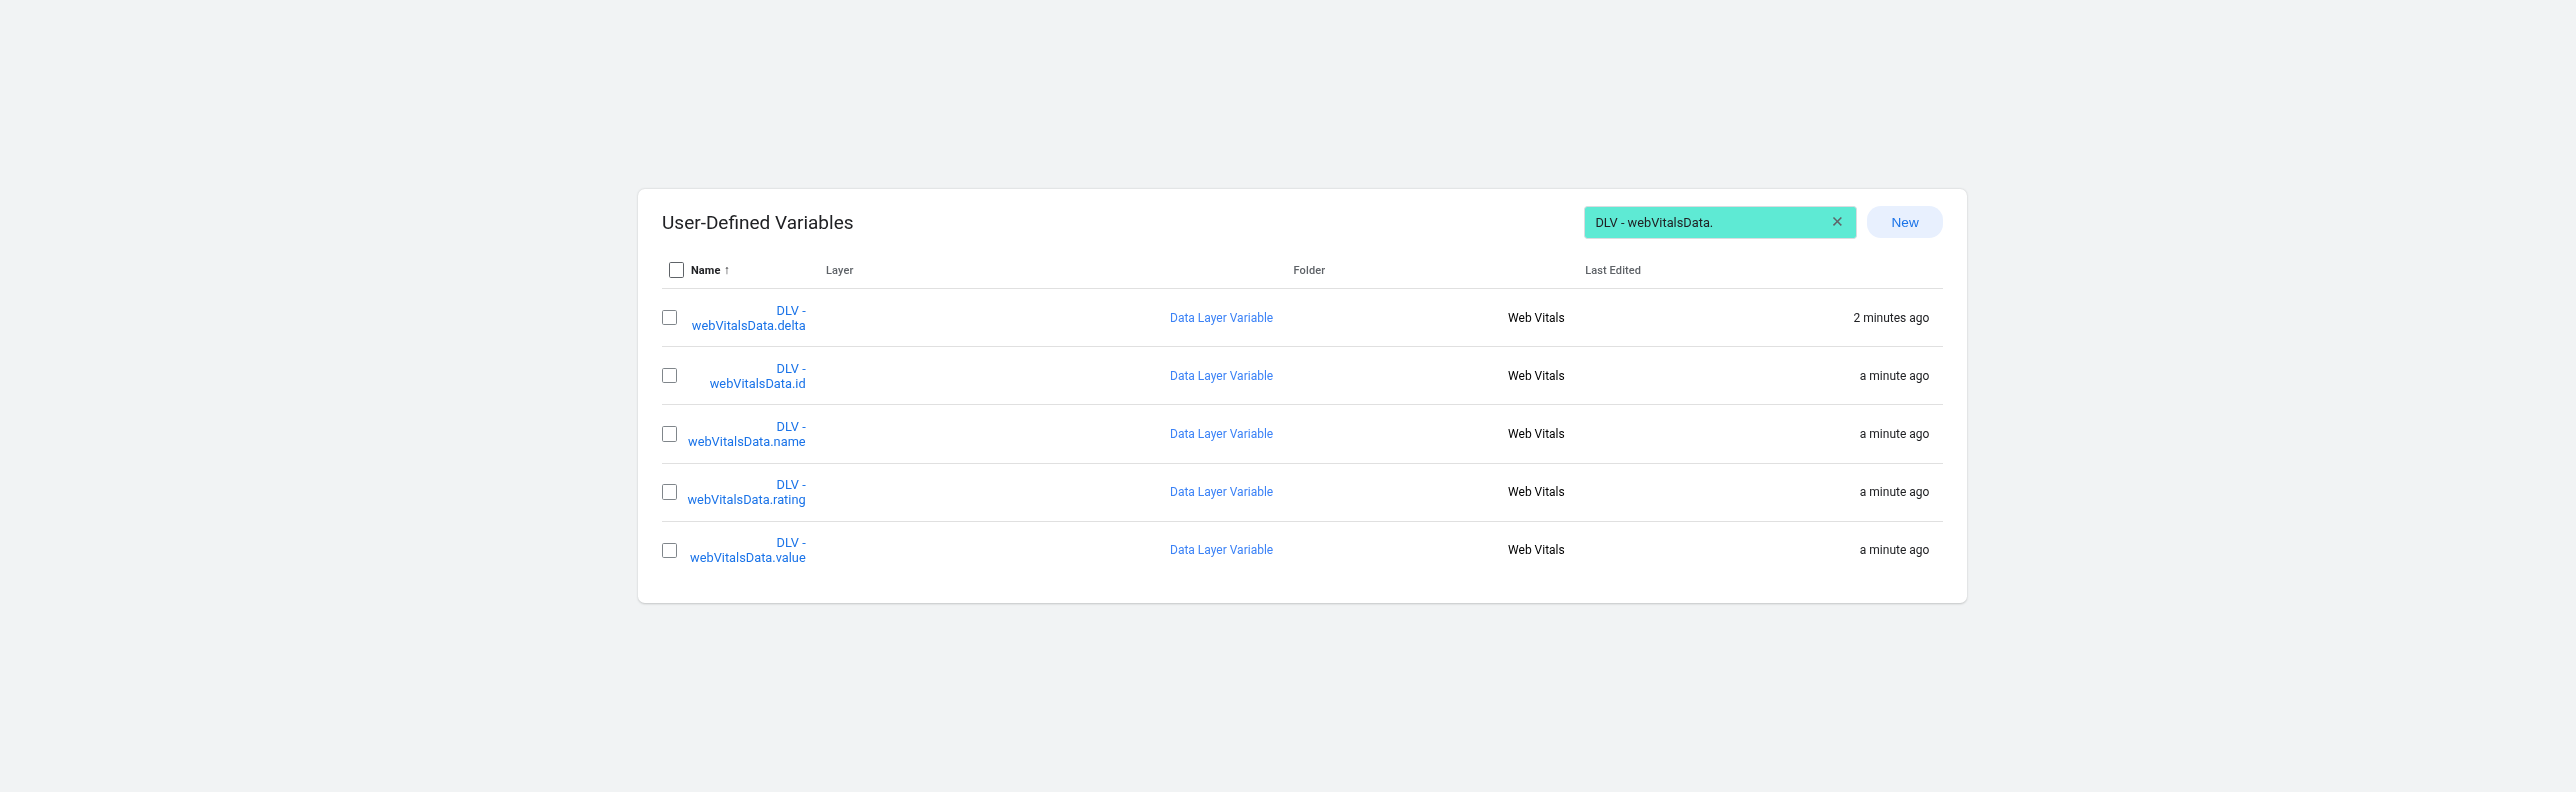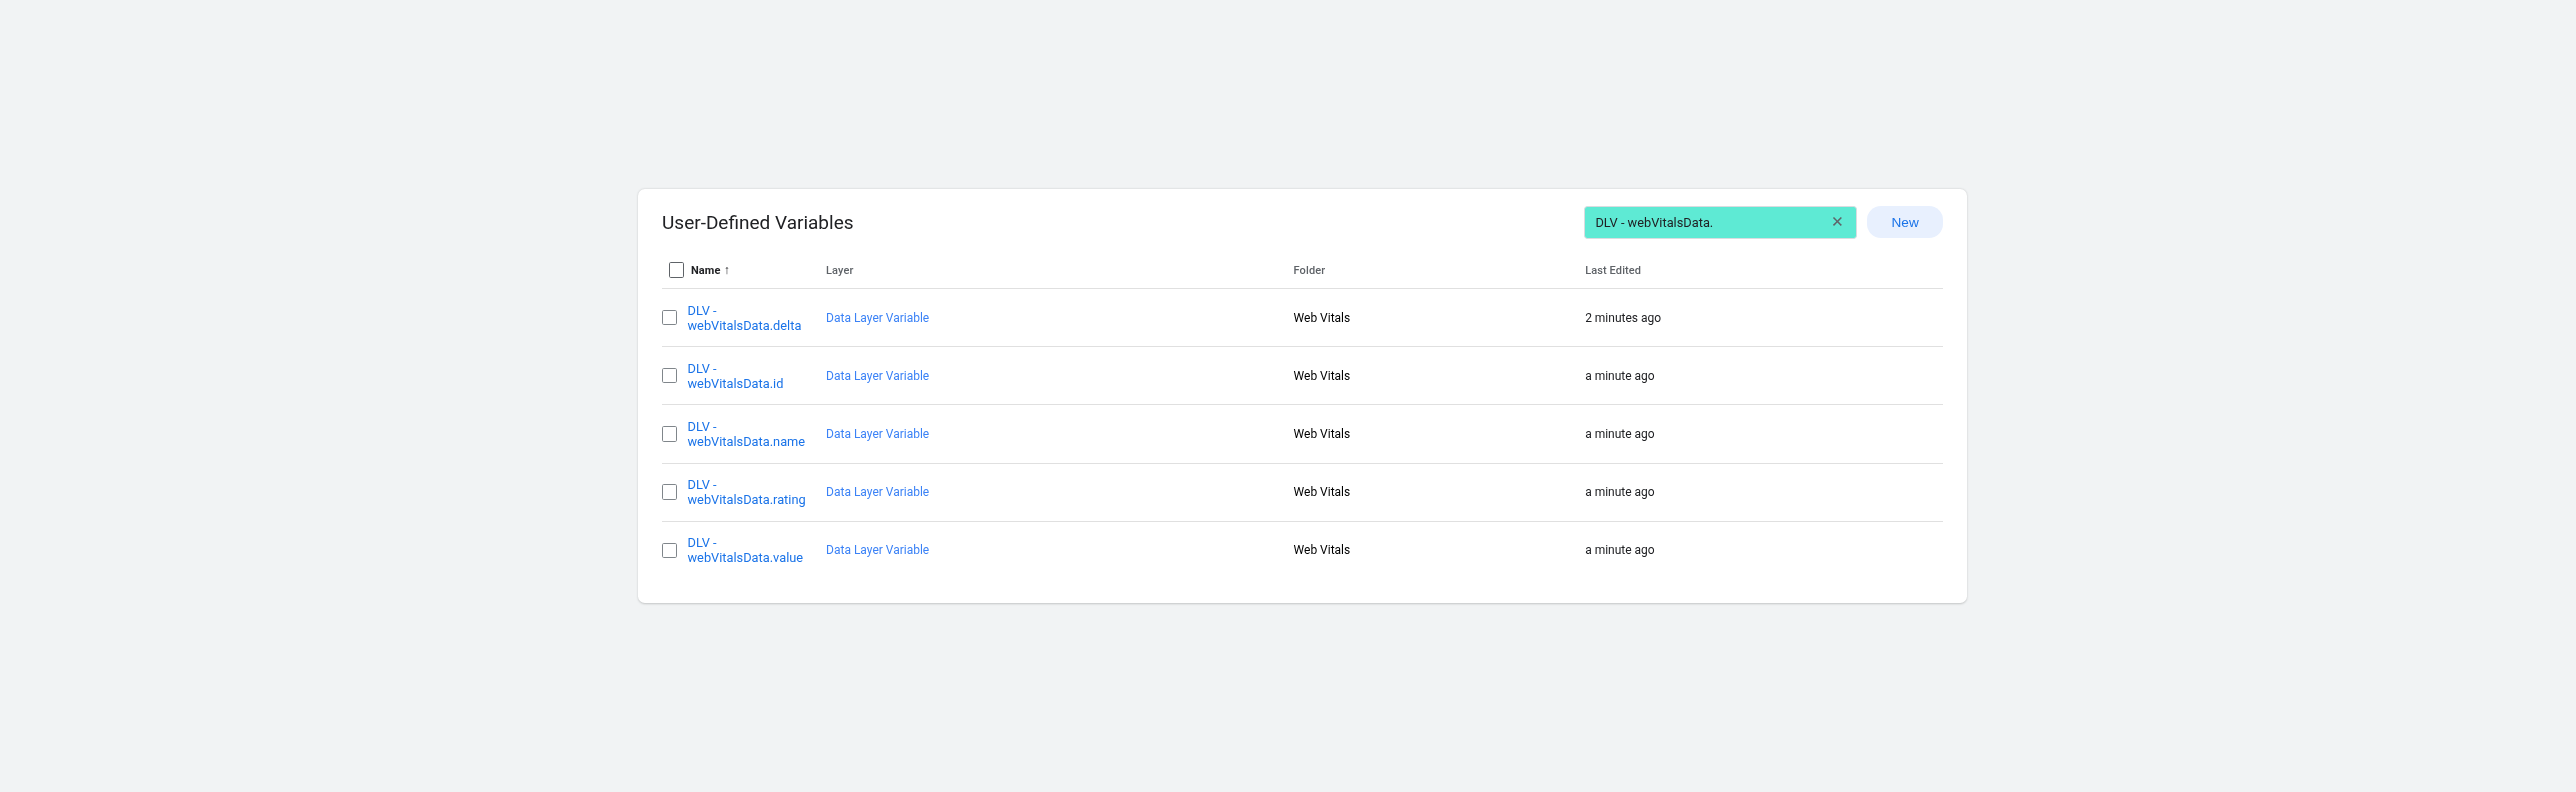--- a/index.html
+++ b/index.html
@@ -139,20 +139,21 @@
       font-size: 11px;
     }
 
     .sort-arrow {
       font-size: 12px;
       color: #202124;
     }
 
     tbody tr {
       border-bottom: 0.9px solid #e0e0e0;
+      text-align: right;
     }
 
     tbody tr:last-child {
       border-bottom: none;
     }
 
     td {
       padding: 13.6px 13.6px 13.6px 6.8px;
       vertical-align: middle;
       font-size: 12px;

